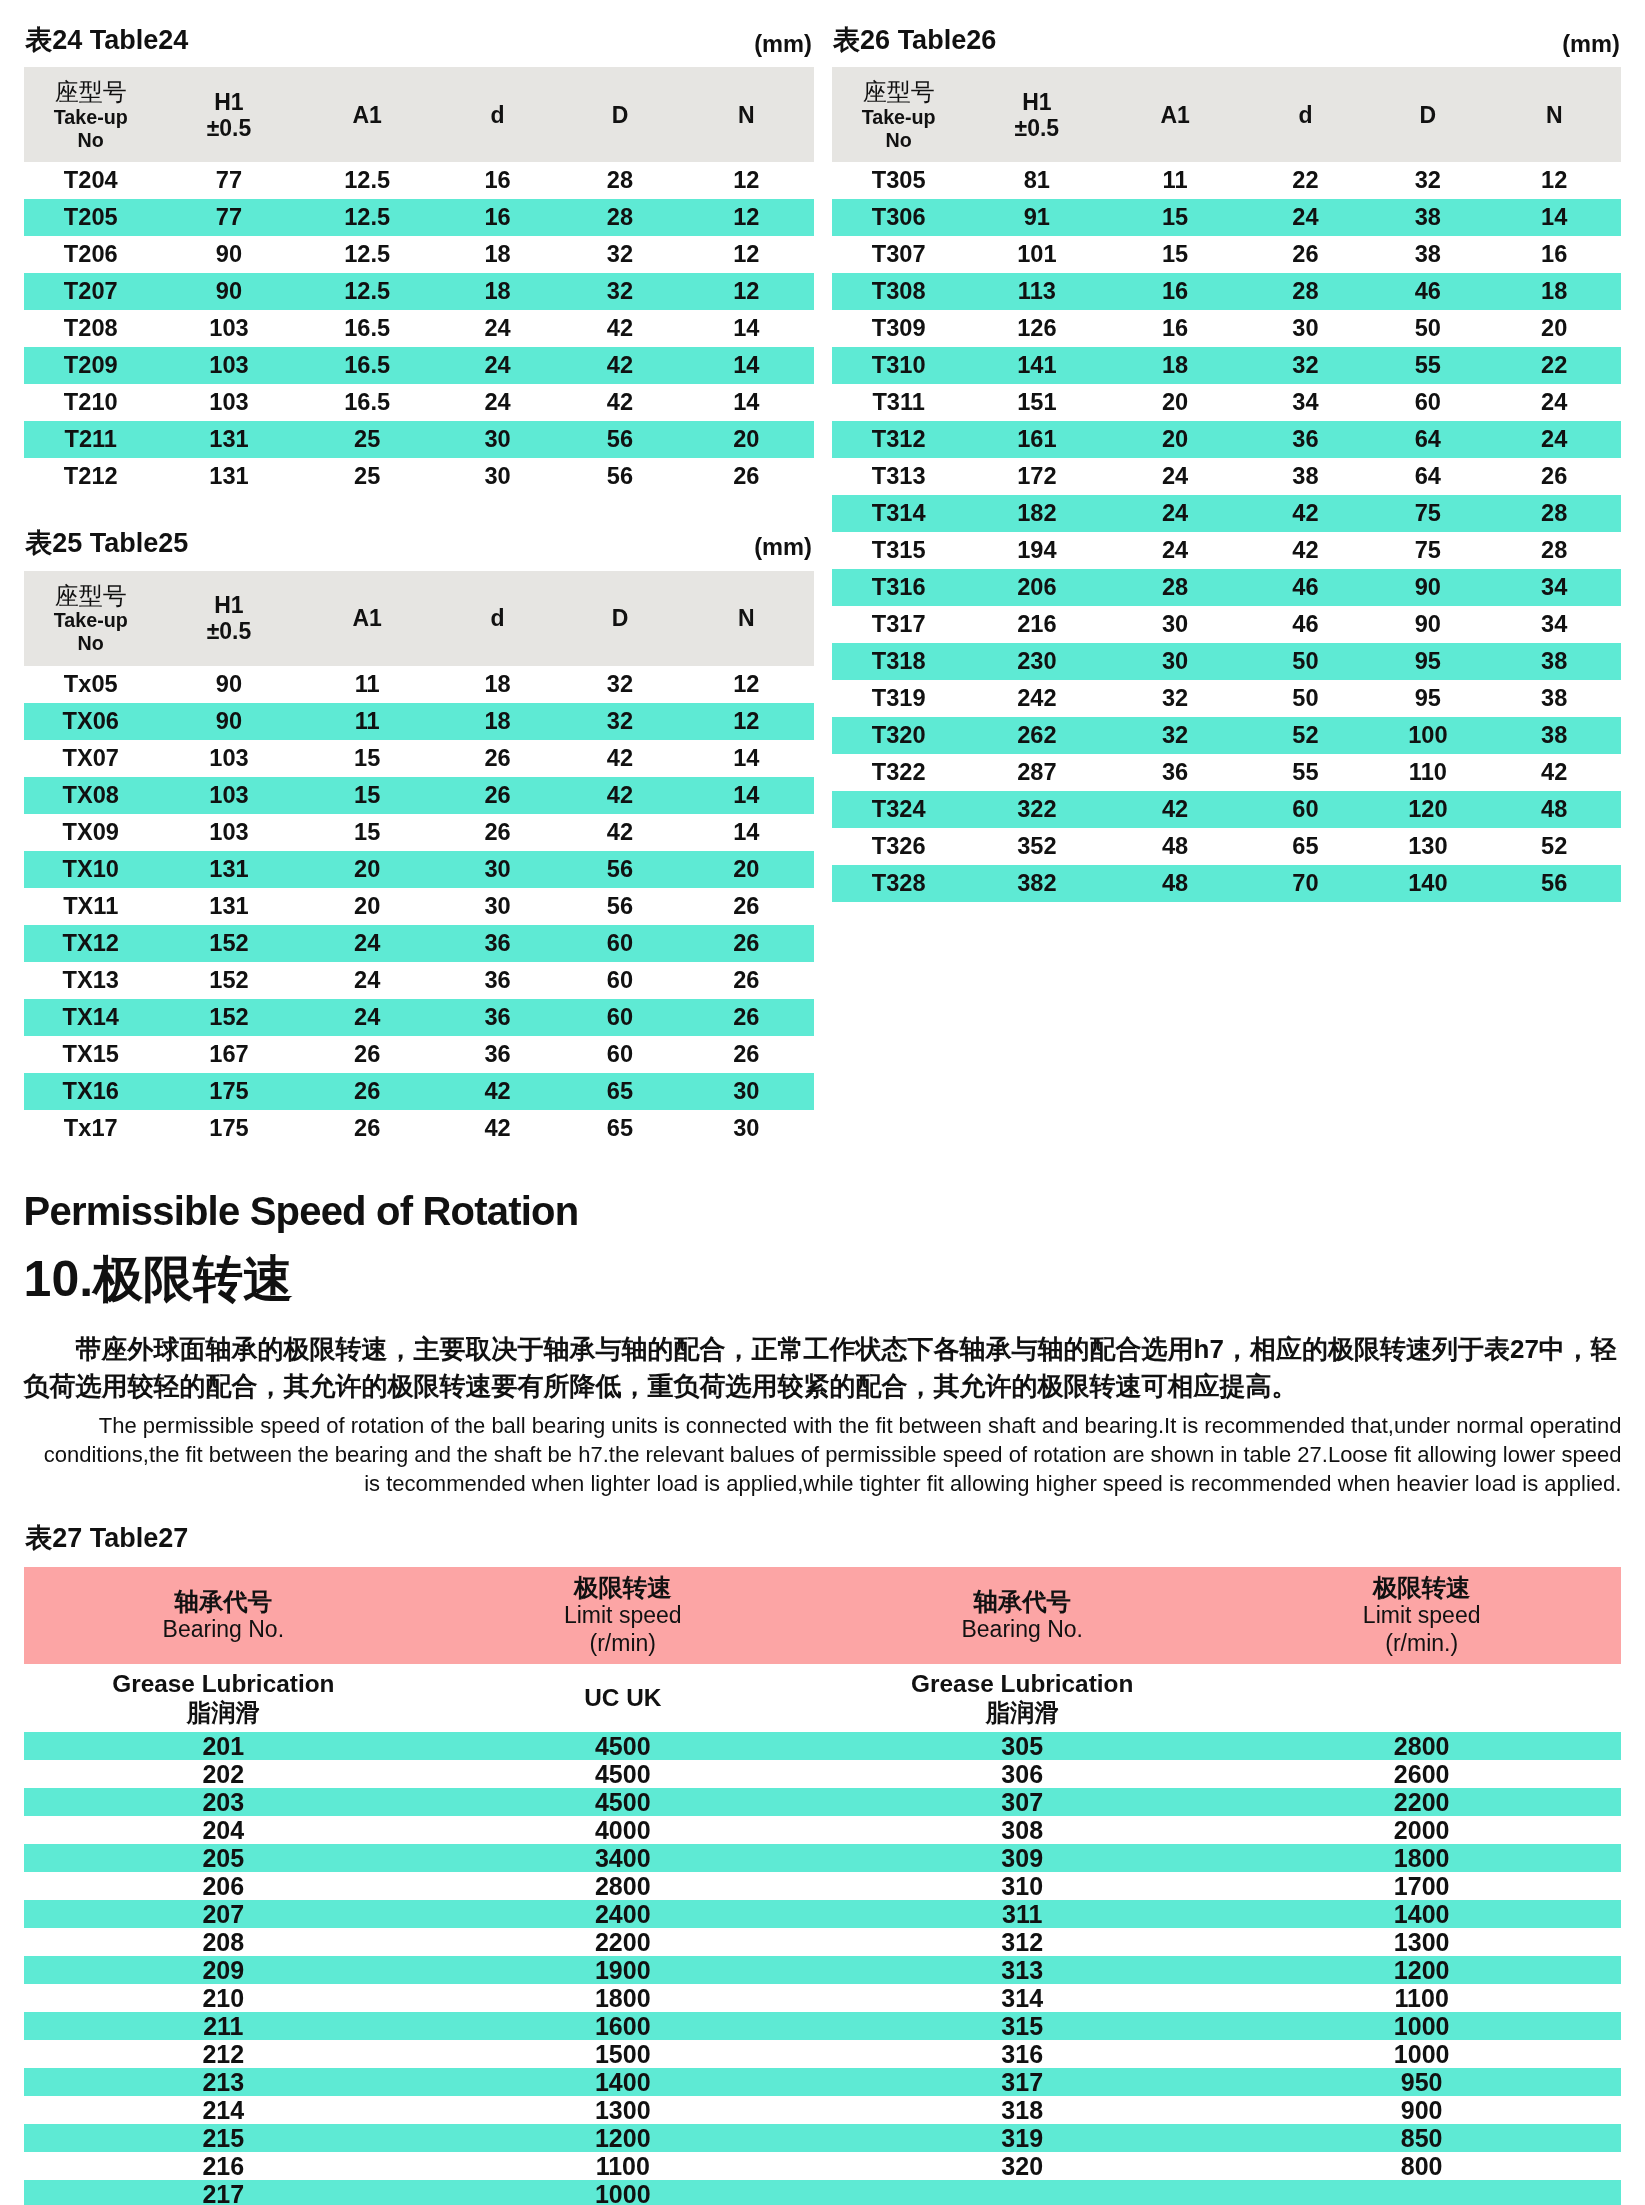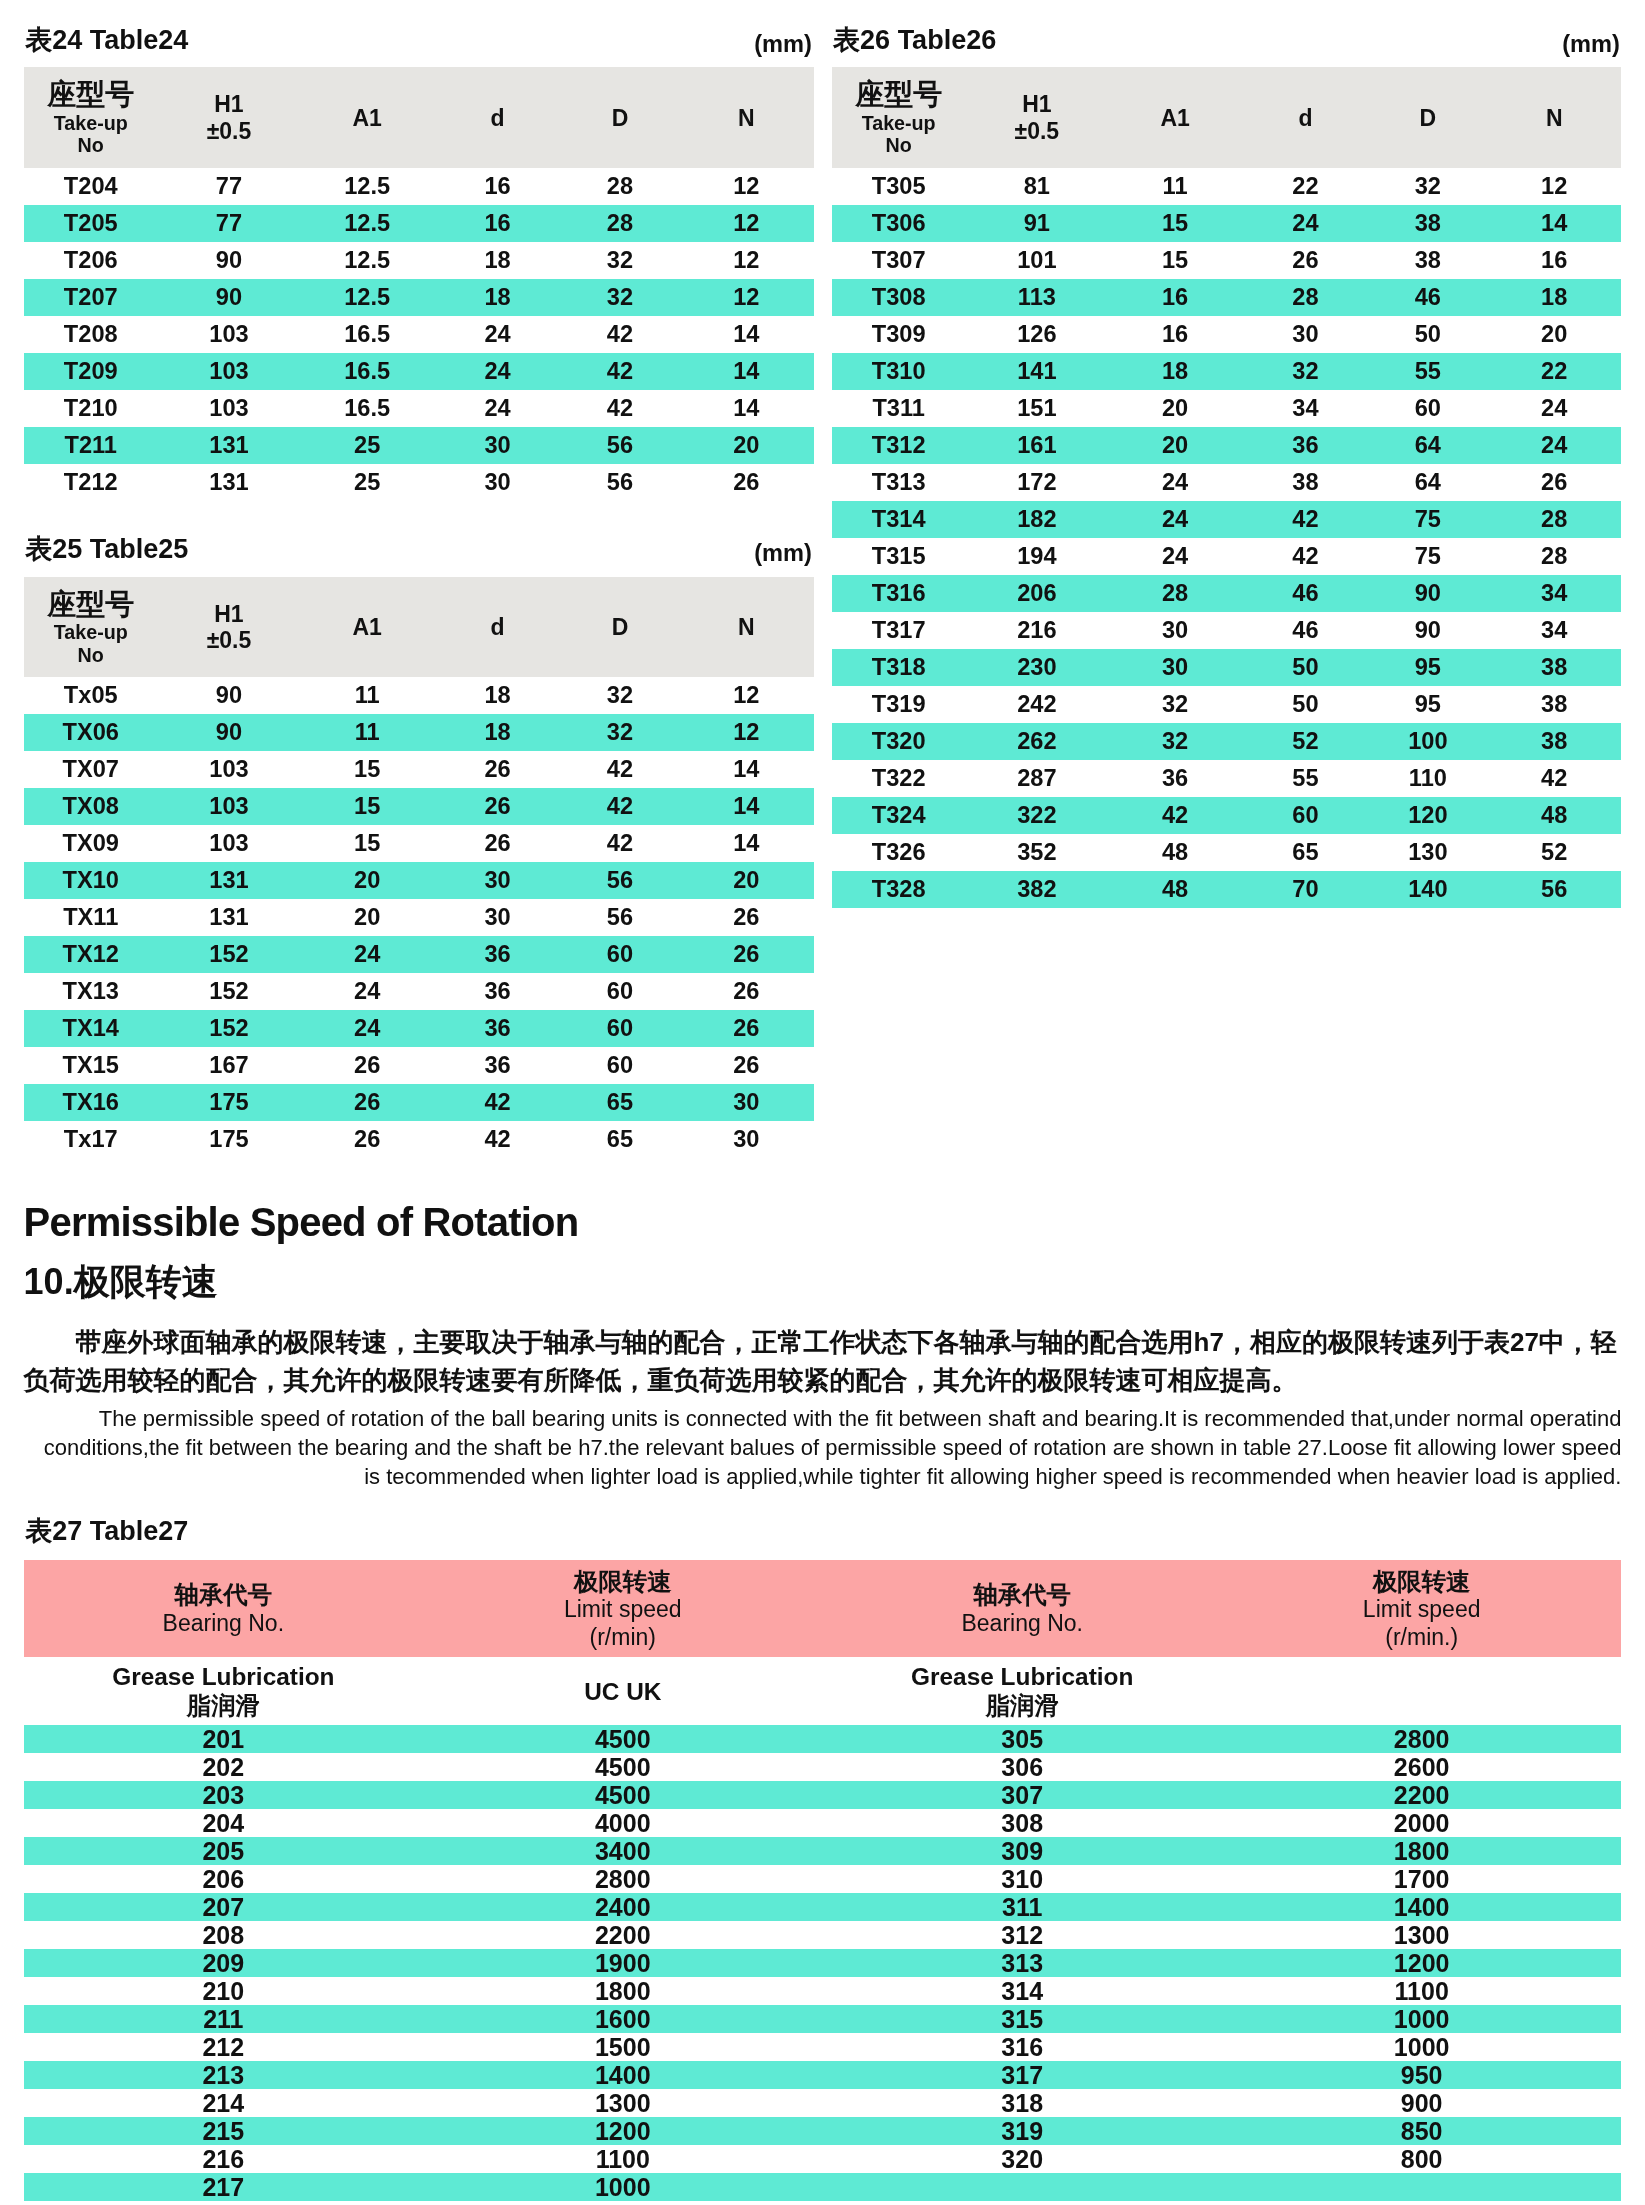--- a/index.html
+++ b/index.html
@@ -17,36 +17,36 @@
   .ttitle { display: flex; justify-content: space-between; align-items: flex-end; padding: 3.1px 1.6px 9.4px 1.6px; }
   .ttitle .name { font-size: 27px; font-weight: 600; }
   .ttitle .unit { font-size: 23.6px; font-weight: 600; }
 
   .dim-head {
     display: grid; grid-template-columns: 17% 18% 17% 16% 15% 17%;
     background: #e6e5e2; text-align: center; align-items: center;
     padding: 11px 0; min-height: 87px;
   }
   .dim-head .c { line-height: 1.15; }
-  .zh-big { font-size: 29px; font-weight: 700; }
+  .zh-big { font-size: 24px; font-weight: 400; }
   .en-small { font-size: 19.7px; font-weight: 700; line-height: 1.15; }
   .num-head { font-size: 23px; font-weight: 700; line-height: 1.2; }
 
   .trow { display: grid; text-align: center; align-items: center; }
   .trow.alt { background: #5eead4; }
   .dim .trow {
     grid-template-columns: 17% 18% 17% 16% 15% 17%;
     height: 37px; font-size: 23.6px; font-weight: 700;
   }
   .t25 { margin-top: 27px; }
 
   
   .speed-section { margin-top: 42px; }
   .heading-en { font-size: 40px; font-weight: 900; letter-spacing: -0.8px; }
-  .heading-zh { font-size: 36px; font-weight: 900; margin-top: 12.6px; }
+  .heading-zh { font-size: 50px; font-weight: 900; margin-top: 12.6px; }
   .para-zh { font-size: 26px; font-weight: 600; line-height: 1.45; text-indent: 2em; margin-top: 17.3px; }
   .para-en { font-size: 22px; font-weight: 500; line-height: 1.32; margin-top: 4.7px; text-align: right; }
 
   
   .t27wrap { margin-top: 22px; }
   .t27title { font-size: 27px; font-weight: 600; margin-bottom: 11px; padding-left: 1.6px; }
   .t27head {
     display: grid; grid-template-columns: 25% 25% 25% 25%;
     background: #fca5a5; text-align: center; align-items: center;
     min-height: 80px; padding: 6.3px 0; line-height: 1.2;

